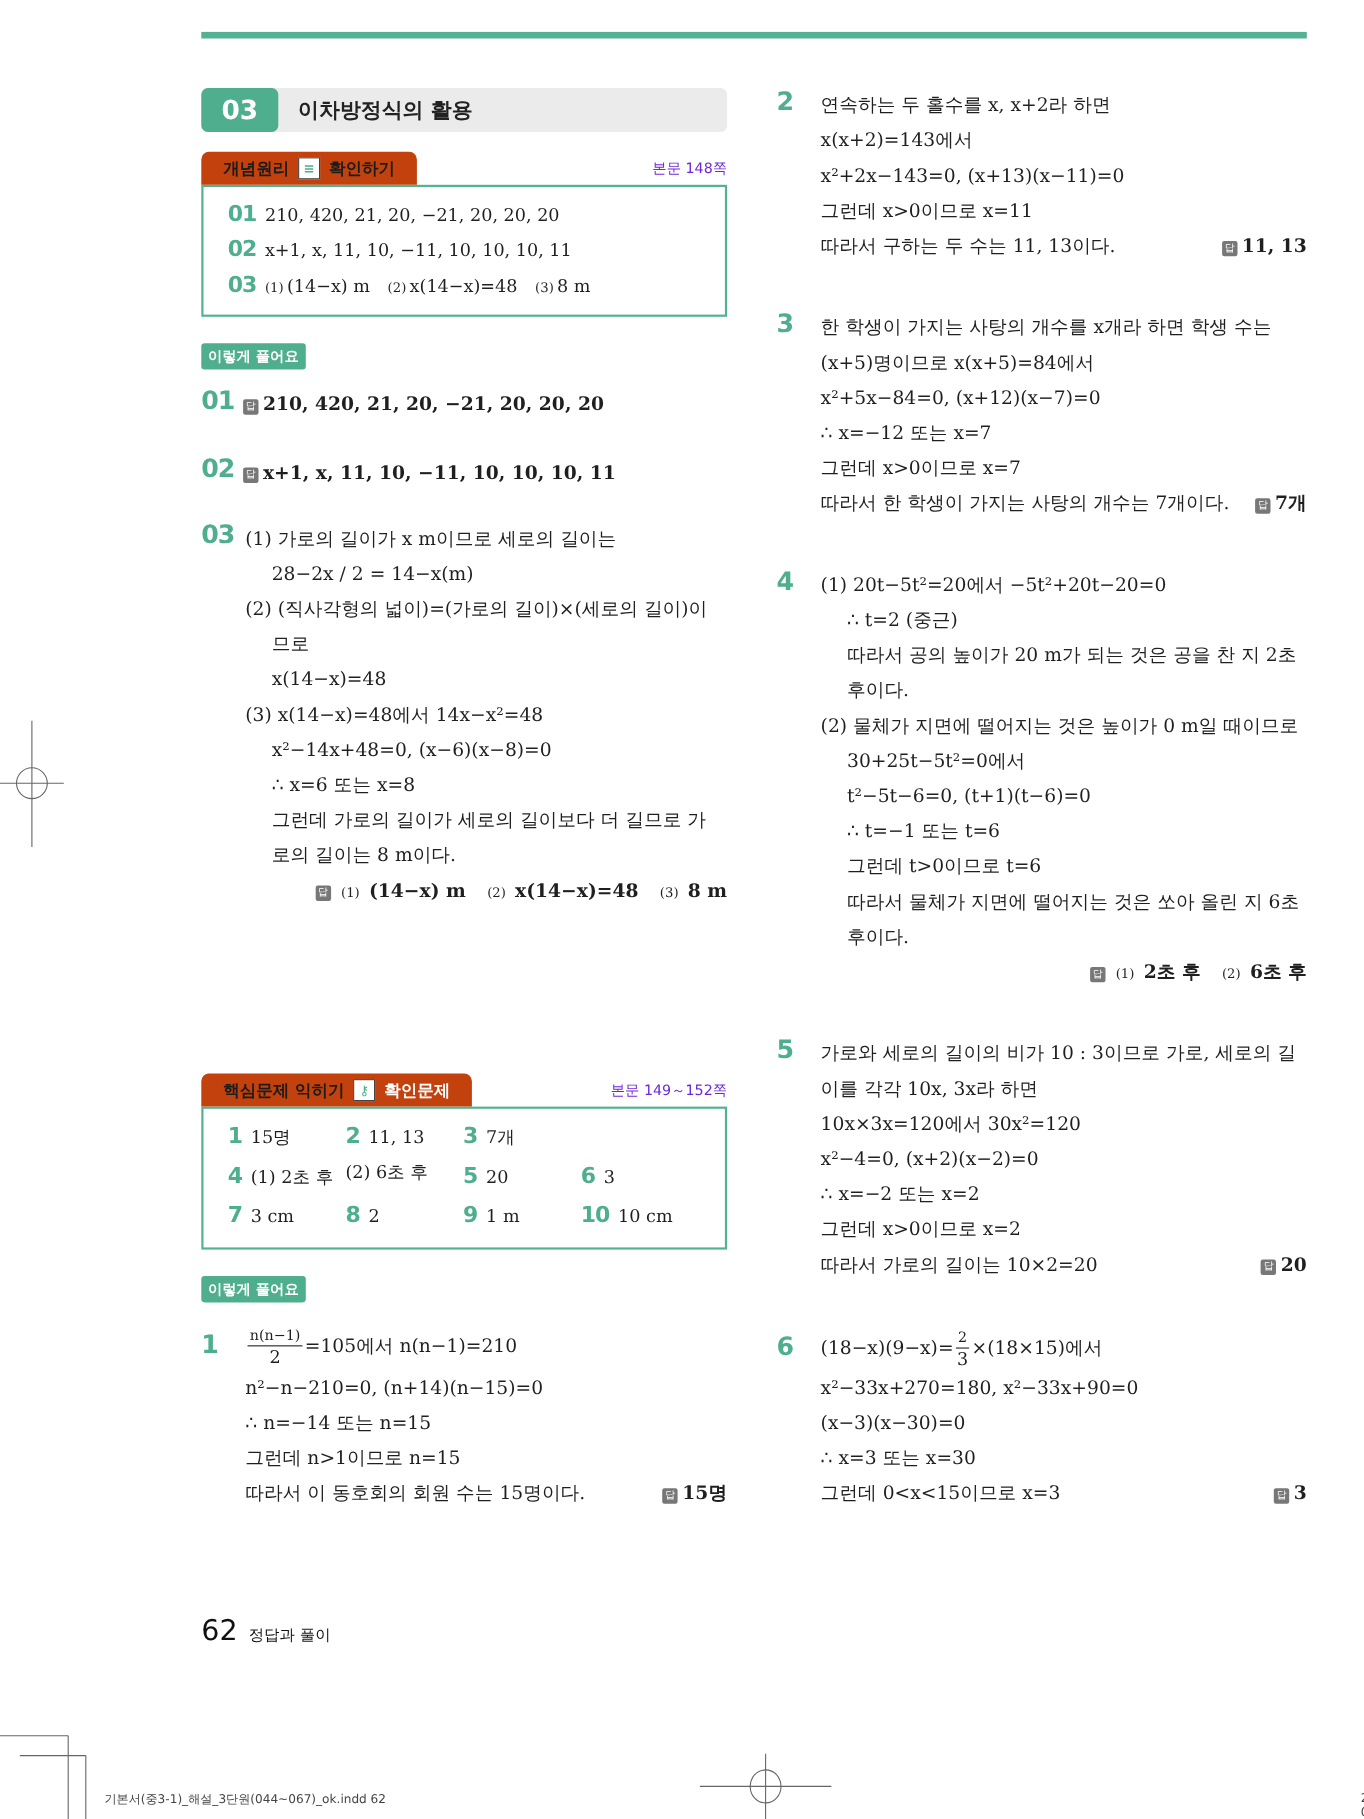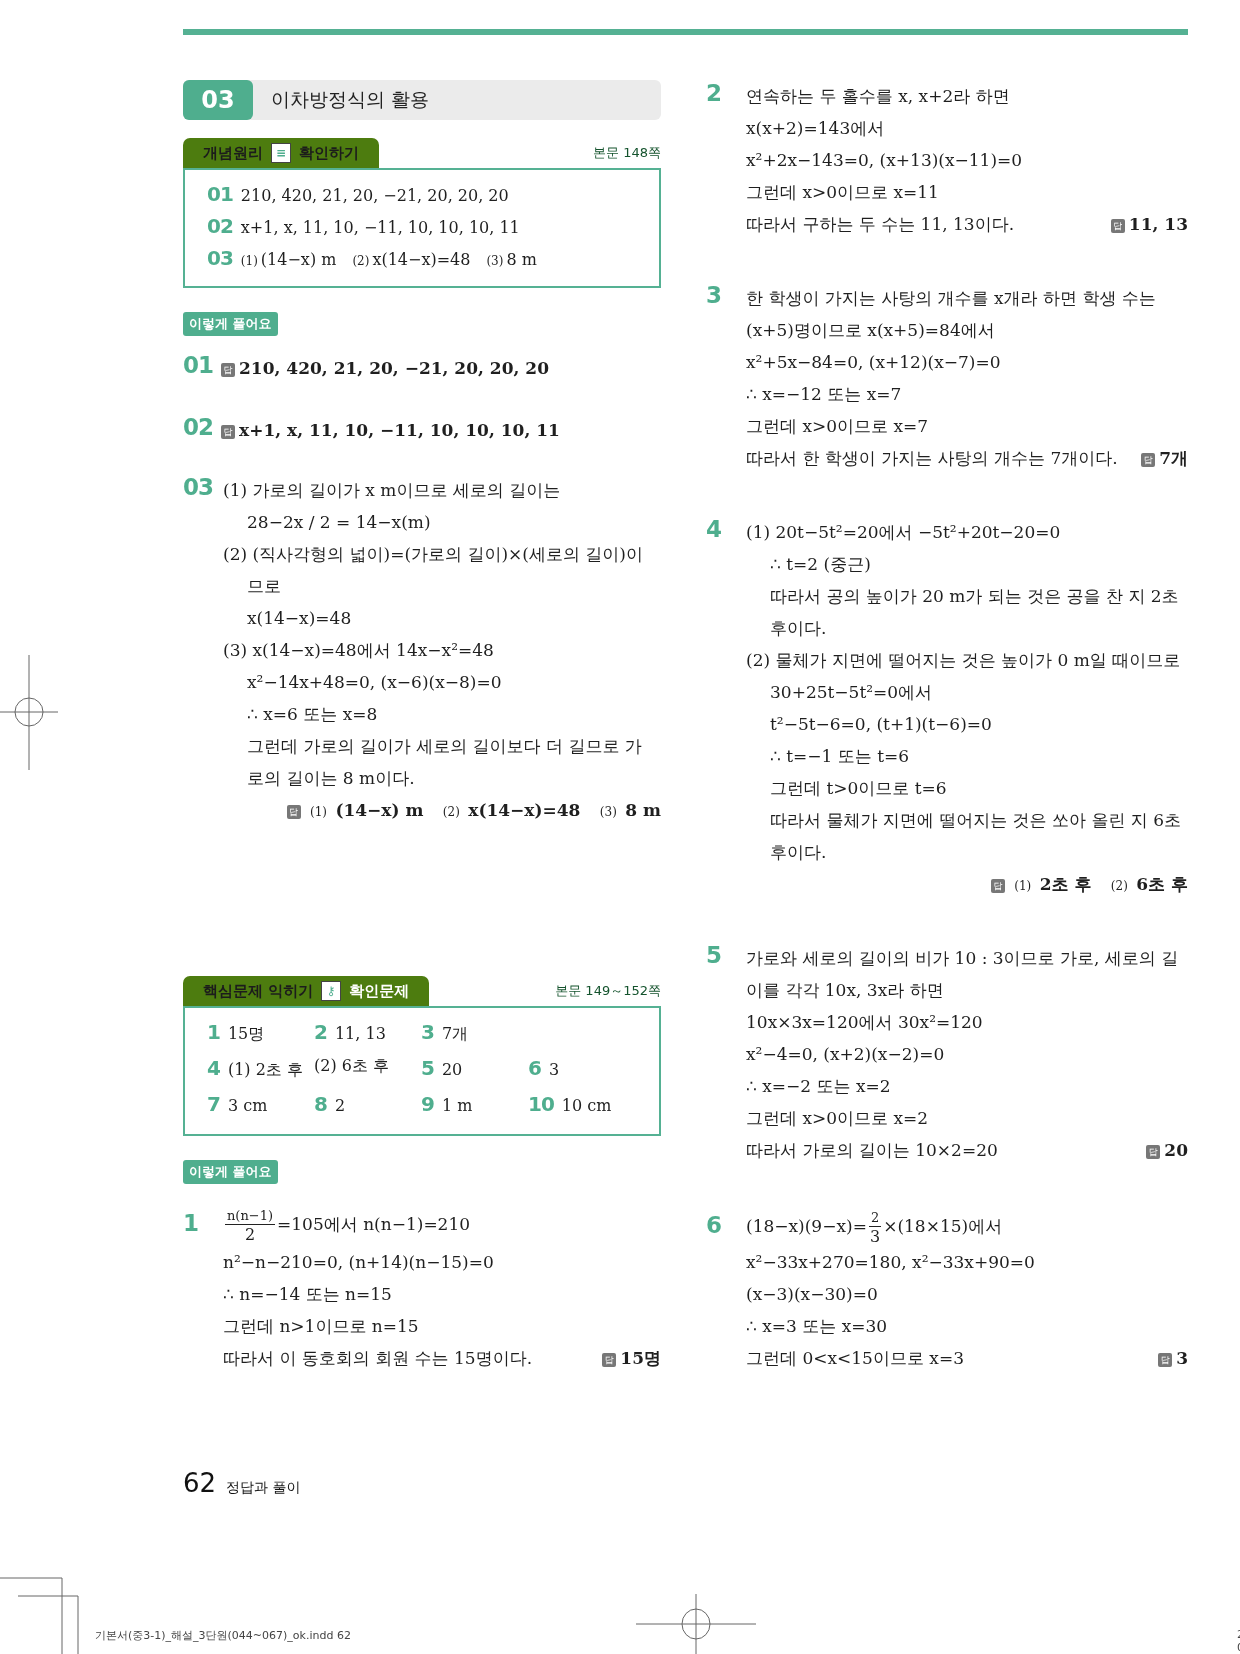--- a/index.html
+++ b/index.html
@@ -6,29 +6,29 @@
   html, body { width:1240px; height:1654px; background:#fff; overflow:hidden; }
   body { position:relative; font-family:"DejaVu Serif", "Liberation Serif", serif; color:#1f1f1f; }
   .top-rule { position:absolute; left:183px; top:29px; width:1005px; height:6px; background:#55b193; }
   .col { position:absolute; }
   .col-left { left:183px; top:80px; width:478px; }
   .col-right { left:706px; top:80px; width:482px; }
 
   
   .sec-head { position:relative; height:40px; background:#ebebeb; border-radius:6px; display:flex; align-items:center; }
   .sec-num { width:70px; height:40px; background:#4fae8e; border-radius:6px; color:#fff; font-family:"DejaVu Sans", "Liberation Sans", sans-serif; font-weight:bold; font-size:24px; display:flex; align-items:center; justify-content:center; }
-  .sec-title { margin-left:18px; font-family:"DejaVu Sans", "Liberation Sans", sans-serif; font-weight:normal; font-size:19px; color:#222; }
+  .sec-title { margin-left:18px; font-family:"DejaVu Sans", "Liberation Sans", sans-serif; font-weight:bold; font-size:19px; color:#222; }
 
   
   .box-wrap { position:relative; margin-top:18px; }
   .tab-row { display:flex; align-items:flex-end; justify-content:space-between; height:30px; }
-  .tab { background:#4d7c0f; color:#1c1c1c; height:30px; padding:0 20px; border-radius:7px 7px 0 0; display:flex; align-items:center; gap:8px; font-family:"DejaVu Sans", "Liberation Sans", sans-serif; font-weight:bold; font-size:15px; }
+  .tab { background:#c2410c; color:#1c1c1c; height:30px; padding:0 20px; border-radius:7px 7px 0 0; display:flex; align-items:center; gap:8px; font-family:"DejaVu Sans", "Liberation Sans", sans-serif; font-weight:bold; font-size:15px; }
   .tab .tab-sub { color:#fff; }
   .tab-icon { width:20px; height:20px; background:#fff; border:1px solid #444; display:inline-flex; align-items:center; justify-content:center; font-size:12px; color:#4fae8e; font-weight:bold; }
-  .page-ref { font-family:"DejaVu Sans", "Liberation Sans", sans-serif; font-size:13px; color:#14532d; margin-bottom:6px; }
+  .page-ref { font-family:"DejaVu Sans", "Liberation Sans", sans-serif; font-size:13px; color:#6d28d9; margin-bottom:6px; }
   .box { border:2.5px solid #55b193; border-top-width:2.5px; padding:12px 22px 8px; }
   .box-line { display:flex; align-items:baseline; height:32px; font-size:16px; }
   .gnum { font-family:"DejaVu Sans", "Liberation Sans", sans-serif; font-weight:bold; color:#4fae8e; font-size:20px; margin-right:8px; letter-spacing:-1px; }
   .grid-ans { display:grid; grid-template-columns:107px 107px 107px 107px; row-gap:2px; }
   .grid-ans .cell { display:flex; align-items:baseline; height:34px; font-size:16px; white-space:nowrap; }
 
   .badge { display:inline-block; background:#4fae8e; color:#fff; font-family:"DejaVu Sans", "Liberation Sans", sans-serif; font-weight:bold; font-size:13px; padding:3px 6px; border-radius:3px; }
 
   
   .sol { position:relative; padding-left:40px; }

